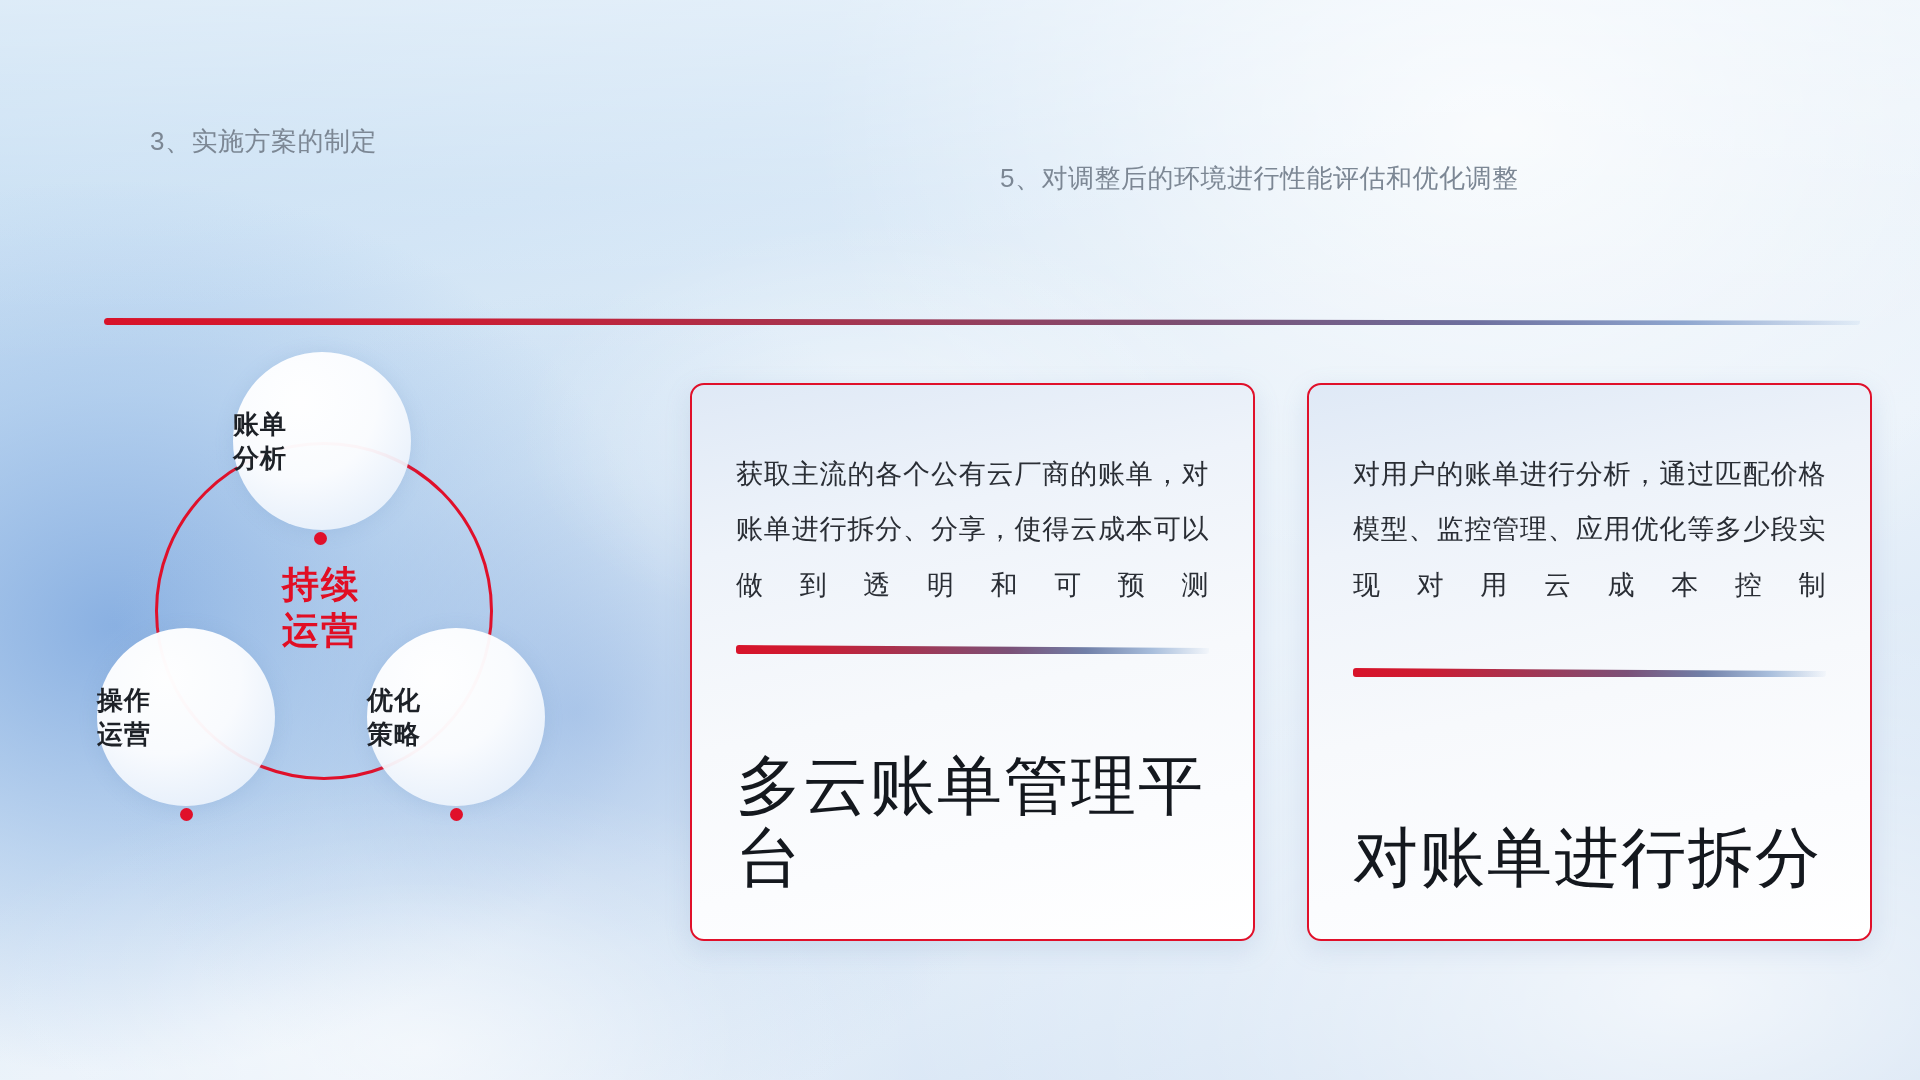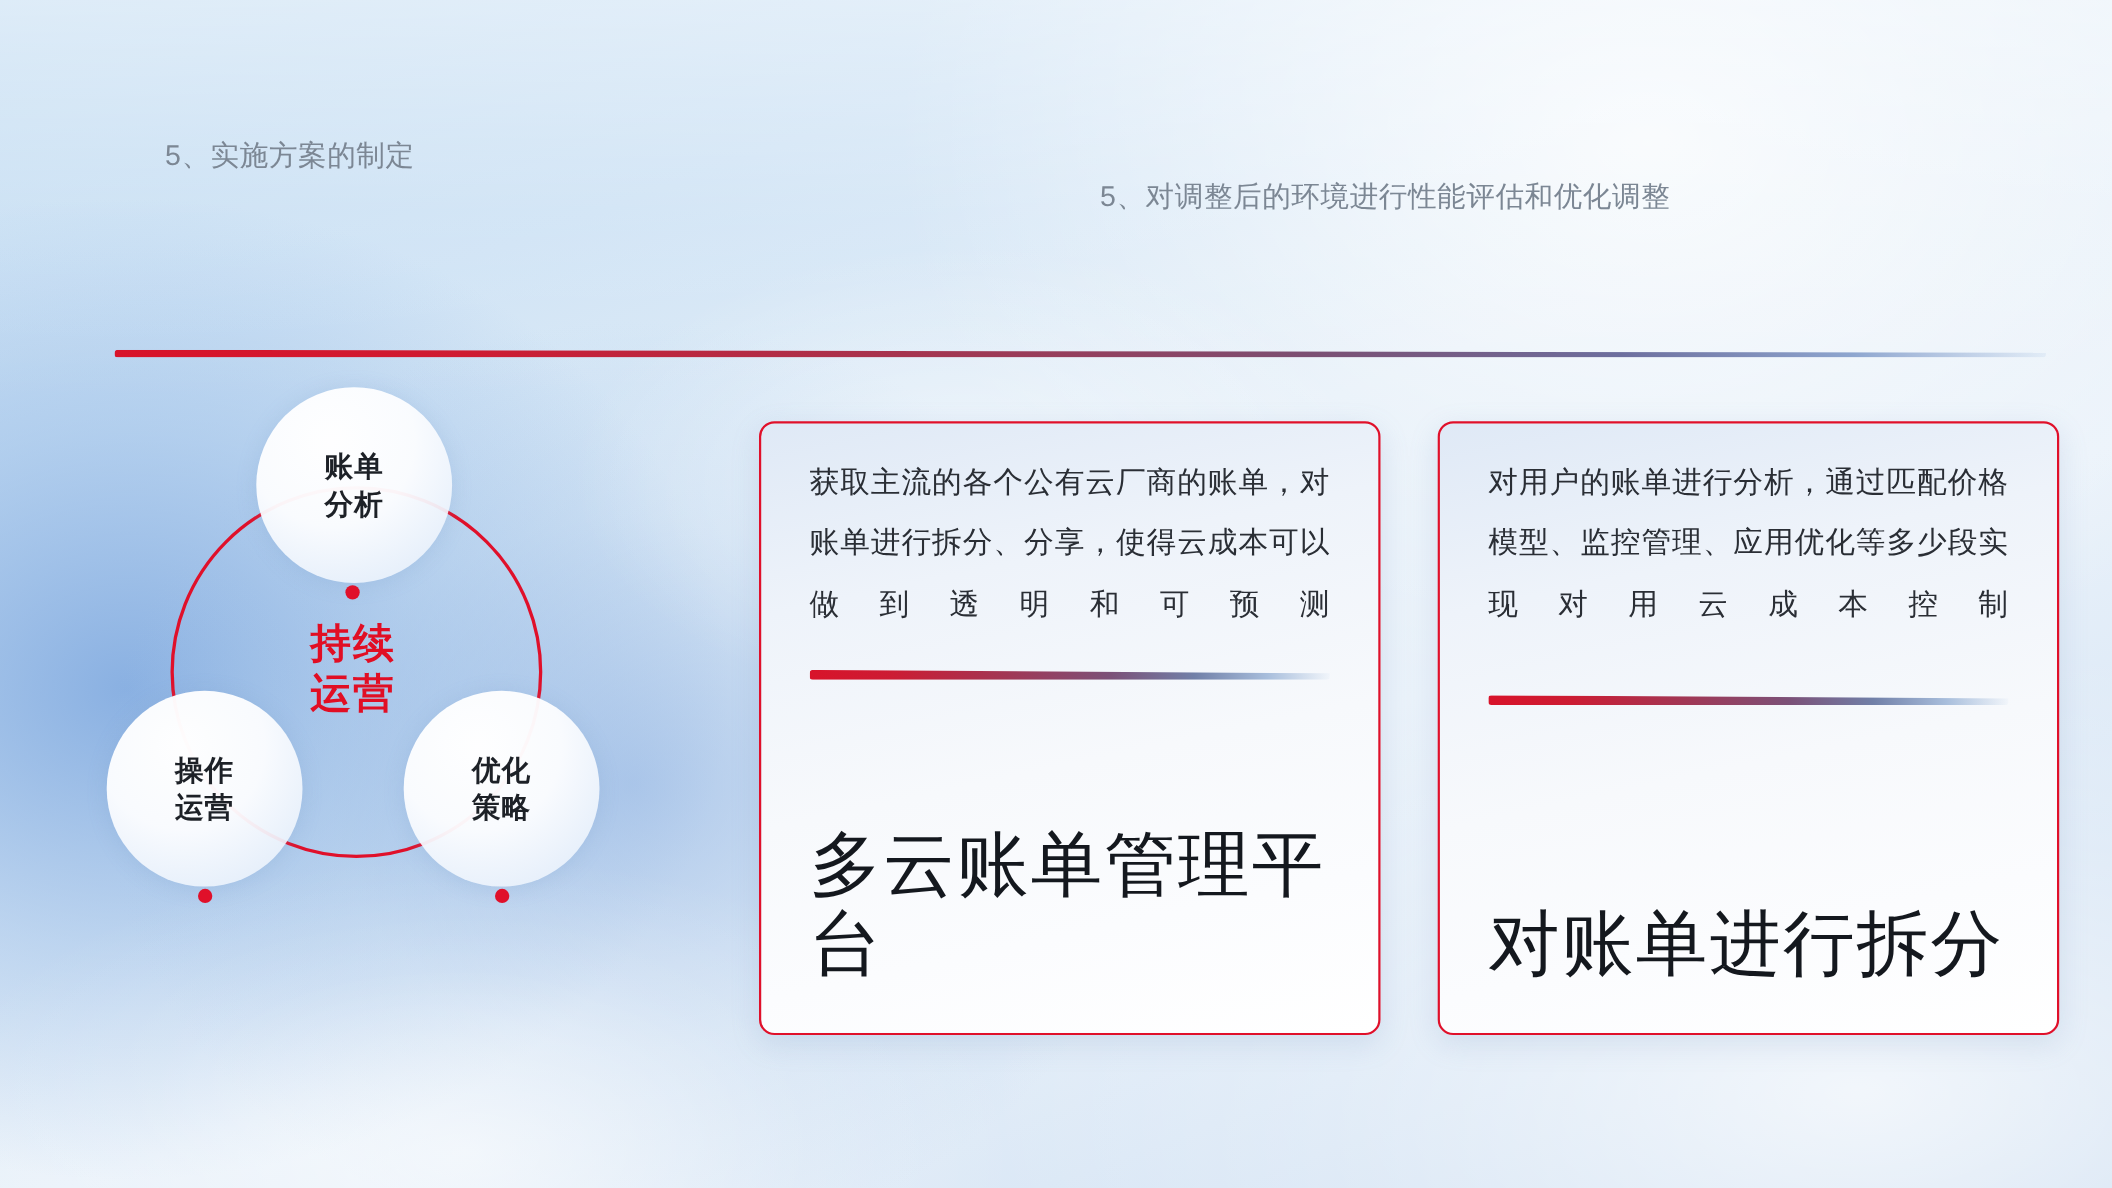--- a/index.html
+++ b/index.html
@@ -54,21 +54,21 @@
   
   #venn{position:absolute;left:95px;top:352px;width:540px;height:600px;}
   .vring{
     position:absolute;border-radius:50%;
     border:3px solid #e0102a;background:transparent;
   }
   .vbubble{
     position:absolute;border-radius:50%;
     background:radial-gradient(circle at 38% 28%, rgba(255,255,255,0.99) 0%, rgba(252,253,255,0.96) 45%, rgba(236,243,252,0.92) 78%, rgba(224,235,249,0.88) 100%);
     box-shadow:0 2px 18px rgba(120,155,200,0.22);
-    display:flex;align-items:center;justify-content:center;
+    display:flex;align-items:center;
     text-align:center;color:#1d2127;font-weight:bold;font-size:26px;line-height:1.32;
     letter-spacing:1px;
   }
   #bubble-top{left:138px;top:0px;width:178px;height:178px;}
   #bubble-bl{left:2px;top:276px;width:178px;height:178px;}
   #bubble-br{left:272px;top:276px;width:178px;height:178px;}
   #ring-main{left:60px;top:90px;width:332px;height:332px;}
   #center-label{
     position:absolute;left:60px;top:90px;width:332px;height:332px;
     display:flex;align-items:center;justify-content:center;flex-direction:column;
@@ -84,21 +84,21 @@
     position:absolute;top:383px;width:565px;height:558px;
     border:2px solid #e0102a;border-radius:14px;
     background:linear-gradient(168deg,#dfe9f6 0%,#eef3fa 26%,#f7f9fc 55%,#fbfcfe 78%,#ffffff 100%);
     box-shadow:0 8px 26px rgba(110,145,190,0.18);
     box-sizing:border-box;
     display:flex;flex-direction:column;
   }
   #card-1{left:690px;}
   #card-2{left:1307px;gap:23px;}
   .card-body{
-    padding:26px 44px 0 44px;
+    padding:62px 44px 0 44px;
     color:#2a2e35;font-size:27px;line-height:2.05;letter-spacing:0.5px;
     text-align:justify;text-align-last:justify;
     flex:0 0 auto;
   }
   .card-rule{
     margin:32px 44px 0 44px;height:9px;border-radius:3px;
     background:linear-gradient(90deg,#d8132a 0%,#cc1c33 16%,#a13755 38%,#7b5178 58%,#7180a8 74%,#a8bedc 88%,rgba(214,228,242,0.15) 100%);
     clip-path:polygon(0 0,100% 34%,100% 100%,0 100%);
   }
   .card-title{
@@ -114,21 +114,21 @@
   <div class="bglayer bg-blue-left"></div>
   <div class="bglayer bg-blue-mid"></div>
   <div class="bglayer bg-white-tr"></div>
   <div class="bglayer bg-white-br"></div>
   <div class="bglayer bg-white-bl"></div>
   <div class="bglayer bg-glow-c"></div>
   <div class="bglayer bg-top-light"></div>
 </div>
 
 <div class="bullets" id="bullets-left">
-  <div class="li">5、实施方案的制定</div>
+  <div class="li">3、实施方案的制定</div>
 </div>
 
 <div class="bullets" id="bullets-right">
   <div class="li">5、对调整后的环境进行性能评估和优化调整</div>
 </div>
 
 <div id="top-divider"></div>
 
 <div id="venn">
 

